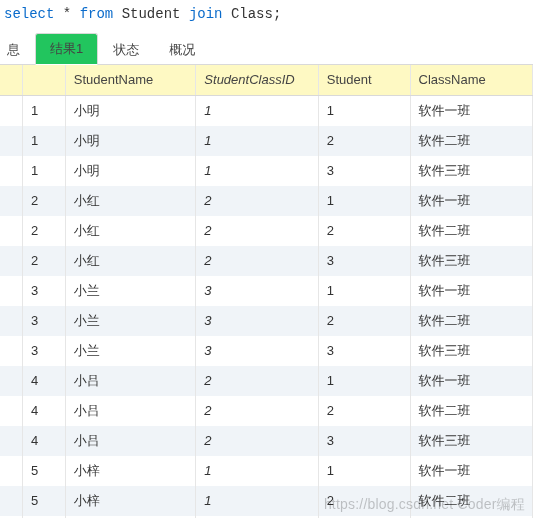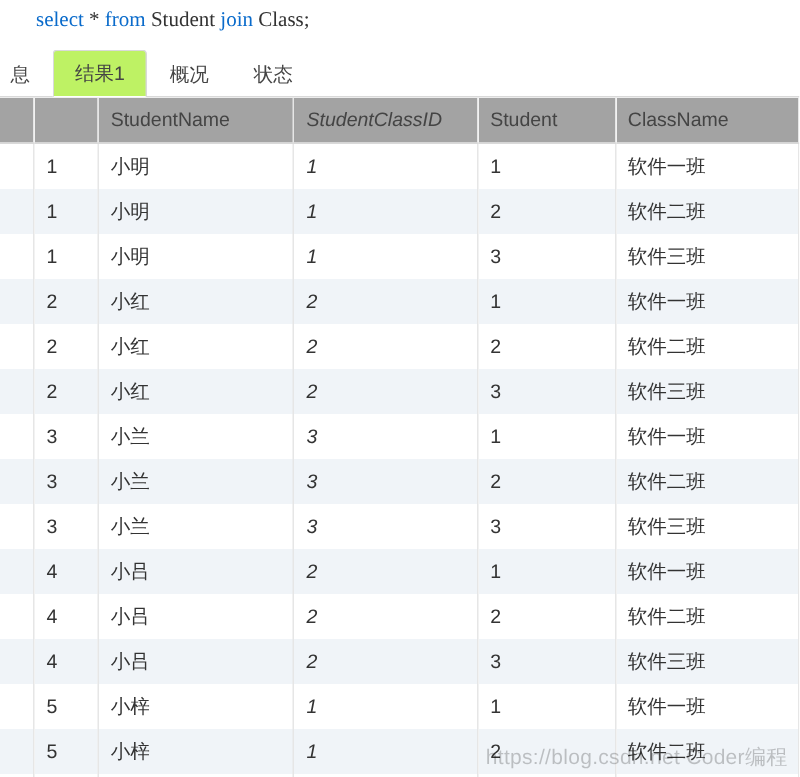--- a/index.html
+++ b/index.html
@@ -5,22 +5,22 @@
   * { box-sizing: border-box; margin: 0; padding: 0; }
   body {
     font-family: -apple-system, "Segoe UI", Tahoma, Arial, sans-serif;
     font-size: 13px;
     color: #333;
     background: #fff;
     width: 533px;
     overflow: hidden;
   }
   .sql-line {
-    padding: 6px 8px 10px 24px;
-    font-family: Liberation Serif, serif;
+    padding: 6px 8px 10px 4px;
+    font-family: Liberation Mono, monospace;
     font-size: 14px;
     color: #333;
     white-space: pre;
   }
   .kw-sel { color: #0a6bcb; }
   .kw-from { color: #0a6bcb; }
   .kw-join { color: #0a6bcb; }
   .ident { color: #333; }
   .star { color: #333; }
 
@@ -38,21 +38,21 @@
     border-bottom: none;
     color: #444;
     font-size: 13px;
     position: relative;
     top: 1px;
     cursor: pointer;
   }
   .tab.active {
     border: 1px solid #d9d9d9;
     border-bottom: 1px solid #fff;
-    background: #bef264;
+    background: #22c55e;
     border-radius: 3px 3px 0 0;
   }
   .tab.partial {
     padding-left: 6px;
   }
 
   .grid-wrap {
     overflow: hidden;
   }
   table.grid {
@@ -62,21 +62,21 @@
   }
   table.grid th, table.grid td {
     border-right: 1px solid #e6e6e6;
     padding: 6px 8px;
     text-align: left;
     font-weight: normal;
     white-space: nowrap;
     overflow: hidden;
   }
   table.grid thead th {
-    background: #a3a3a3;
+    background: #fef9c3;
     color: #444;
     border-bottom: 1px solid #d9d9d9;
     font-size: 13px;
     height: 30px;
   }
   table.grid tbody td {
     font-size: 13px;
     height: 28px;
     color: #333;
   }
@@ -105,22 +105,22 @@
   }
 </style>
 </head>
 <body>
 
 <div class="sql-line"><span class="kw-sel">select</span> <span class="star">*</span> <span class="kw-from">from</span> <span class="ident">Student</span> <span class="kw-join">join</span> <span class="ident">Class</span><span>;</span></div>
 
 <div class="tabbar">
   <div class="tab partial">息</div>
   <div class="tab active">结果1</div>
+  <div class="tab">状态</div>
   <div class="tab">概况</div>
-  <div class="tab">状态</div>
 </div>
 
 <div class="grid-wrap">
   <table class="grid">
     <colgroup>
       <col class="col-rownum">
       <col class="col-id">
       <col class="col-name">
       <col class="col-scid">
       <col class="col-cid">

